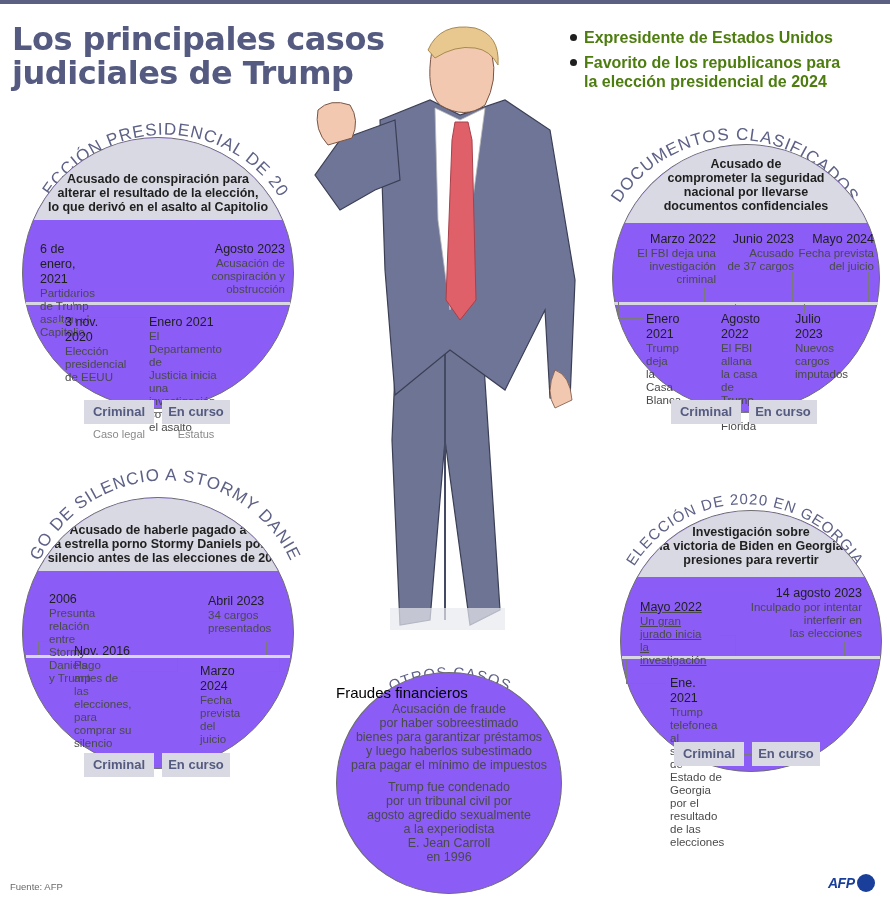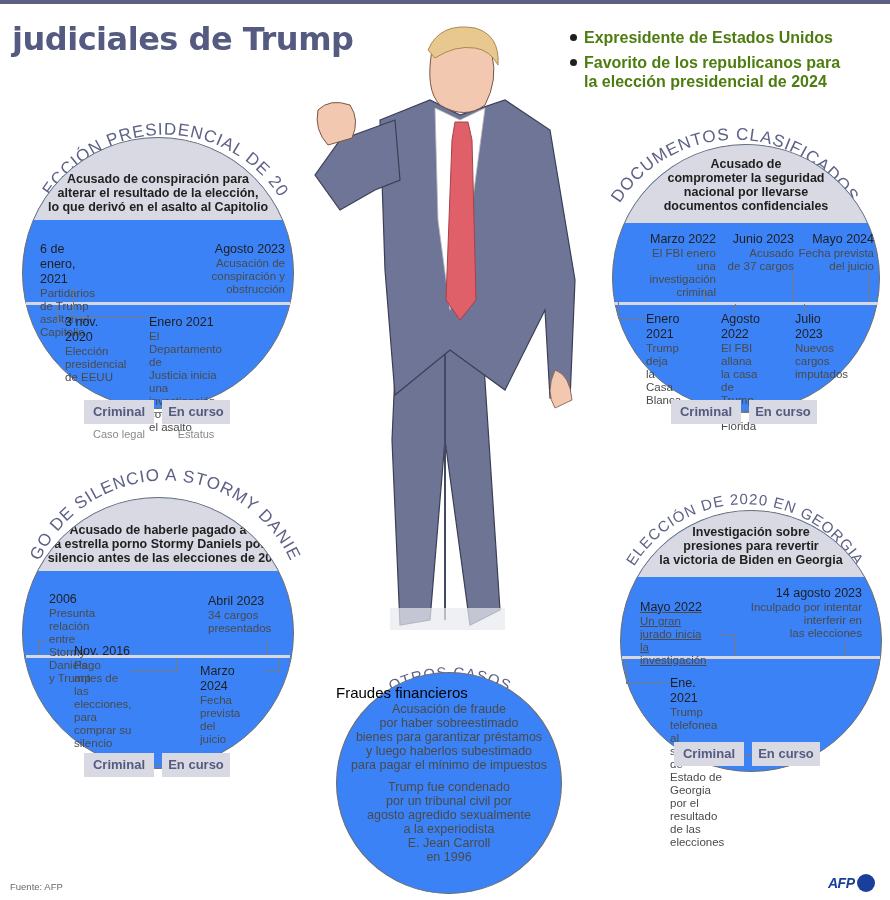--- a/index.html
+++ b/index.html
@@ -6,21 +6,21 @@
     html, body { width: 890px; height: 900px; background: #ffffff; overflow: hidden; }
     body { position: relative; font-family: "Liberation Sans", sans-serif; color: #2a2a2a; }
     .topbar { position: absolute; left: 0; top: 0; width: 890px; height: 4px; background: #5b5f82; }
     .title { position: absolute; left: 12px; top: 22px; font-family: "DejaVu Sans", sans-serif; font-weight: bold; font-size: 32px; line-height: 34px; color: #545a80; letter-spacing: -0.5px; }
     .title div { white-space: nowrap; }
     .bullets { position: absolute; left: 568px; top: 28px; font-weight: bold; font-size: 16px; line-height: 19px; color: #4d7c0f; }
     .bullets .b { position: relative; padding-left: 16px; margin-bottom: 6px; }
     .bullets .b::before { content: ""; position: absolute; left: 2px; top: 6px; width: 7px; height: 7px; border-radius: 50%; background: #1f1f1f; }
 
     .case { position: absolute; }
-    .circle { position: absolute; border: 1.2px solid #6d6d6d; border-radius: 50%; overflow: hidden; background: #3b82f6; }
+    .circle { position: absolute; border: 1.2px solid #6d6d6d; border-radius: 50%; overflow: hidden; background: #8b5cf6; }
     .cap { position: absolute; left: 0; width: 100%; background: #d8d9e2; }
     .cap-text { position: absolute; left: 0; width: 100%; text-align: center; font-weight: bold; font-size: 12.5px; line-height: 14px; color: #1f1f1f; }
     .arc-label { position: absolute; overflow: visible; }
     .arc-label text { font-family: "Liberation Sans", sans-serif; font-size: 17px; fill: #5d6186; letter-spacing: 1px; }
 
     .tl-line { position: absolute; height: 3px; background: #d6d7df; }
     .ev { position: absolute; font-size: 11.5px; line-height: 13px; color: #4a4a4a; }
     .ev .d { font-weight: normal; color: #1f1f1f; font-size: 12.5px; line-height: 15px; }
     .ev.r { text-align: right; }
     .conn { position: absolute; border-color: #7a7a7a; border-style: solid; border-width: 0; }
@@ -38,20 +38,21 @@
     .afp { position: absolute; left: 828px; top: 874px; display: flex; align-items: center; }
     .afp span { font-weight: bold; font-style: italic; font-size: 14px; color: #1a3f9b; letter-spacing: -0.5px; }
     .afp .dot { width: 18px; height: 18px; border-radius: 50%; background: #1a3f9b; margin-left: 2px; }
   </style>
 </head>
 <body>
 
 <div class="topbar"></div>
 
 <div class="title">
+  <div>Los principales casos</div>
   <div>judiciales de Trump</div>
 </div>
 
 <div class="bullets">
   <div class="b">Expresidente de Estados Unidos</div>
   <div class="b"><span>Favorito de los republicanos para</span><br><span>la elección presidencial de 2024</span></div>
 </div>
 
 <svg class="figure" viewBox="0 0 290 610" width="290" height="610">
 
@@ -134,21 +135,21 @@
     <div class="cap-text" style="top:12px;">
       <div>Acusado de</div>
       <div>comprometer la seguridad</div>
       <div>nacional por llevarse</div>
       <div>documentos confidenciales</div>
     </div>
   </div>
   <div class="tl-line" style="left:614px;top:302px;width:264px;"></div>
   <div class="ev r" style="left:630px;top:232px;width:86px;">
     <div class="d">Marzo 2022</div>
-    <div>El FBI enero una</div>
+    <div>El FBI deja una</div>
     <div>investigación</div>
     <div>criminal</div>
   </div>
   <div class="conn" style="left:704px;top:288px;height:14px;border-left-width:1px;"></div>
   <div class="ev r" style="left:722px;top:232px;width:72px;">
     <div class="d">Junio 2023</div>
     <div>Acusado</div>
     <div>de 37 cargos</div>
   </div>
   <div class="conn" style="left:792px;top:272px;height:30px;border-left-width:1px;"></div>
@@ -236,22 +237,22 @@
   <svg class="arc-label" style="left:610px;top:478px;" width="270" height="100">
     <defs>
         <path id="arc4" d="M22 92 A130 130 0 0 1 248 92"></path>
       </defs>
     <text style="font-size:15px;"><textPath href="#arc4" startOffset="50%" text-anchor="middle">ELECCIÓN DE 2020 EN GEORGIA</textPath></text>
   </svg>
   <div class="circle" style="left:620px;top:510px;width:262px;height:262px;">
     <div class="cap" style="top:0;height:66px;"></div>
     <div class="cap-text" style="top:14px;">
       <div>Investigación sobre</div>
+      <div>la victoria de Biden en Georgia</div>
       <div>presiones para revertir</div>
-      <div>la victoria de Biden en Georgia</div>
     </div>
   </div>
   <div class="tl-line" style="left:622px;top:656px;width:258px;"></div>
   <div class="ev" style="left:640px;top:600px;text-decoration:underline;">
     <div class="d">Mayo 2022</div>
     <div>Un gran</div>
     <div>jurado inicia</div>
     <div>la investigación</div>
   </div>
   <div class="conn" style="left:720px;top:635px;width:16px;height:21px;border-top-width:1px;border-right-width:1px;"></div>

